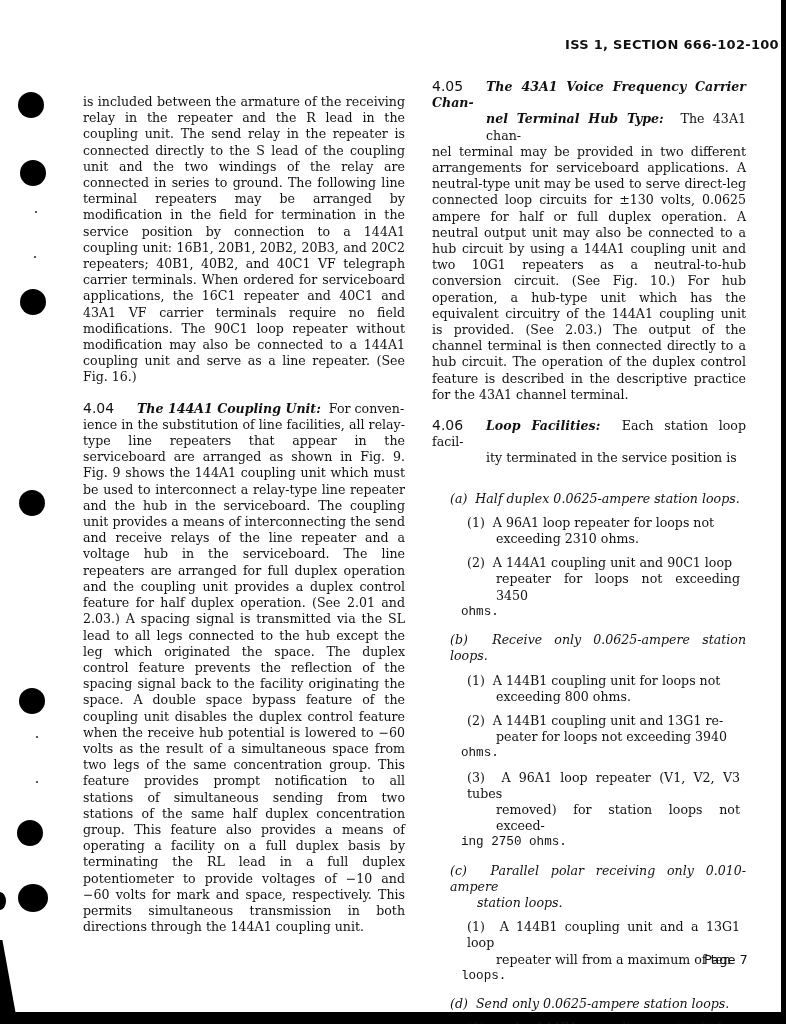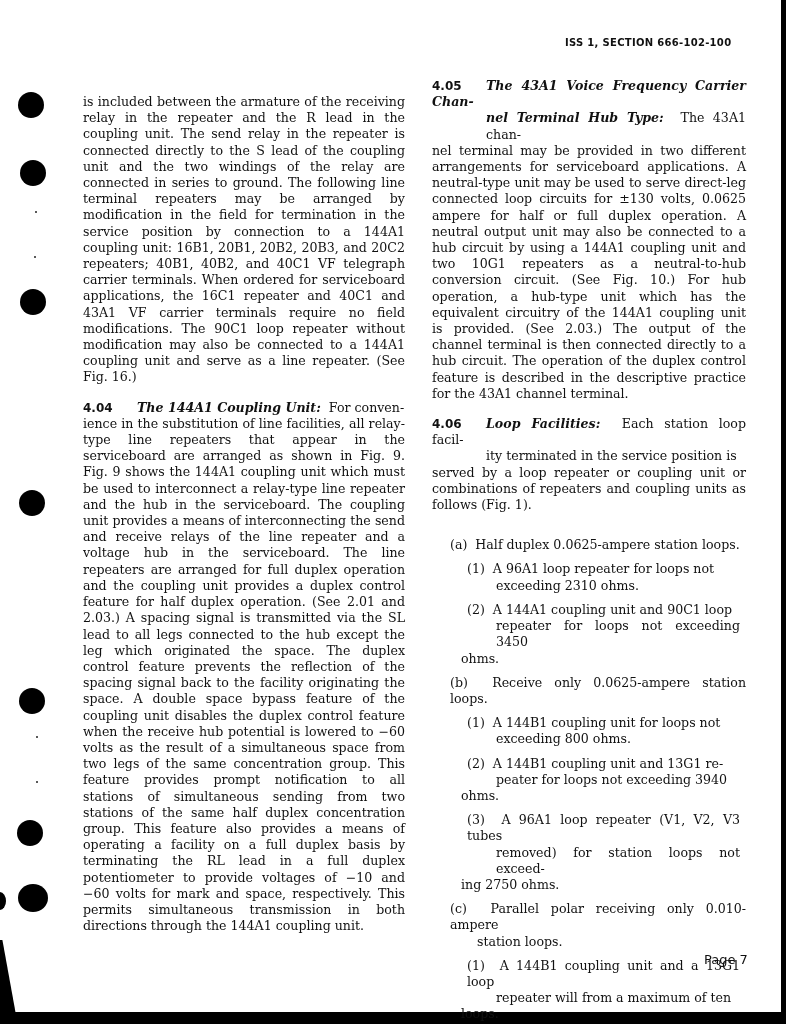--- a/index.html
+++ b/index.html
@@ -11,46 +11,46 @@
   .bottom-edge { position: absolute; left: 0; top: 1012px; width: 786px; height: 12px; background: #000; }
   .corner-fill {
     position: absolute; left: 0; top: 940px; width: 16px; height: 75px; background: #000;
     clip-path: polygon(0 0, 15% 0, 100% 100%, 0 100%);
   }
   .punch { position: absolute; width: 26px; height: 26px; border-radius: 50%; background: #000; }
   .speck { position: absolute; width: 2px; height: 2px; background: #222; border-radius: 50%; }
 
   .header {
     position: absolute; top: 37px; left: 565px;
-    font-family: "DejaVu Sans", sans-serif; font-weight: bold; font-size: 10px; letter-spacing: 0.3px;
+    font-family: "DejaVu Sans", sans-serif; font-weight: bold; font-size: 13px; letter-spacing: 0.3px;
   }
   .footer {
     position: absolute; top: 952px; left: 704px;
     font-family: "DejaVu Sans", sans-serif; font-weight: normal; font-size: 13px;
   }
   .col {
     position: absolute; top: 78px; width: 322px;
     font-size: 12.6px; line-height: 16.2px; text-align: justify;
   }
   .col.left { left: 83px; }
   .col.right { left: 432px; width: 314px; }
   .para { margin: 16px 0 14px 0; }
   .para.first { text-indent: 0; }
   .num {
-    font-family: "DejaVu Sans", sans-serif; font-weight: bold; font-size: 12px;
+    font-family: "DejaVu Sans", sans-serif; font-weight: normal; font-size: 14px;
     display: inline-block; width: 54px;
   }
   .title { font-style: italic; font-weight: bold; }
   .sec-para { margin: 0 0 14px 0; }
   .sec-para .cont { display: block; padding-left: 54px; }
-  .item-a { margin: 0 0 8px 0; padding-left: 18px; }
+  .item-a { margin: 12px 0 8px 0; padding-left: 18px; font-style: italic; }
   .item-a .cont2 { display: block; padding-left: 27px; }
   .item-n { margin: 0 6px 8px 0; padding-left: 35px; }
   .item-n .indent-text { display: block; padding-left: 29px; }
-  .item-n .tail { display: block; margin-left: -2px; }
+  .item-n .tail { display: block; margin-left: -2px; font-family: Liberation Mono, monospace; }
 </style>
 </head>
 <body>
 
 <div class="right-edge"></div>
 <div class="bottom-edge"></div>
 <div class="corner-fill"></div>
 
 <div class="punch" style="left:18px;top:92px;"></div>
 <div class="punch" style="left:20px;top:160px;"></div>
@@ -82,21 +82,20 @@
     <span class="num">4.05</span><span class="title">The 43A1 Voice Frequency Carrier Chan-</span>
     <span style="display:block;padding-left:54px;">
       <span class="title">nel Terminal Hub Type:</span>&nbsp;&nbsp;<span>The 43A1 chan-</span>
     </span>
     <span style="display:block;">nel terminal may be provided in two different arrangements for serviceboard applications. A neutral-type unit may be used to serve direct-leg connected loop circuits for ±130 volts, 0.0625 ampere for half or full duplex operation. A neutral output unit may also be connected to a hub circuit by using a 144A1 coupling unit and two 10G1 repeaters as a neutral-to-hub conversion circuit. (See Fig. 10.) For hub operation, a hub-type unit which has the equivalent circuitry of the 144A1 coupling unit is provided. (See 2.03.) The output of the channel terminal is then connected directly to a hub circuit. The operation of the duplex control feature is described in the descriptive practice for the 43A1 channel terminal.</span>
   </p>
 
   <p class="sec-para" style="margin-bottom:24px;">
     <span class="num">4.06</span><span class="title">Loop Facilities:</span>&nbsp;&nbsp;<span>Each station loop facil-</span>
     <span style="display:block;padding-left:54px;">ity terminated in the service position is</span>
-    <span style="display:block;">served by a loop repeater or coupling unit or combinations of repeaters and coupling units as follows (Fig. 1).</span>
   </p>
 
   <div class="item-a">
     <span>(a)</span>&nbsp;
     <span>Half duplex 0.0625-ampere station loops.</span>
   </div>
   <div class="item-n">
     <span>(1)</span>&nbsp;
     <span>A 96A1 loop repeater for loops not</span>
     <span class="indent-text">exceeding 2310 ohms.</span>

